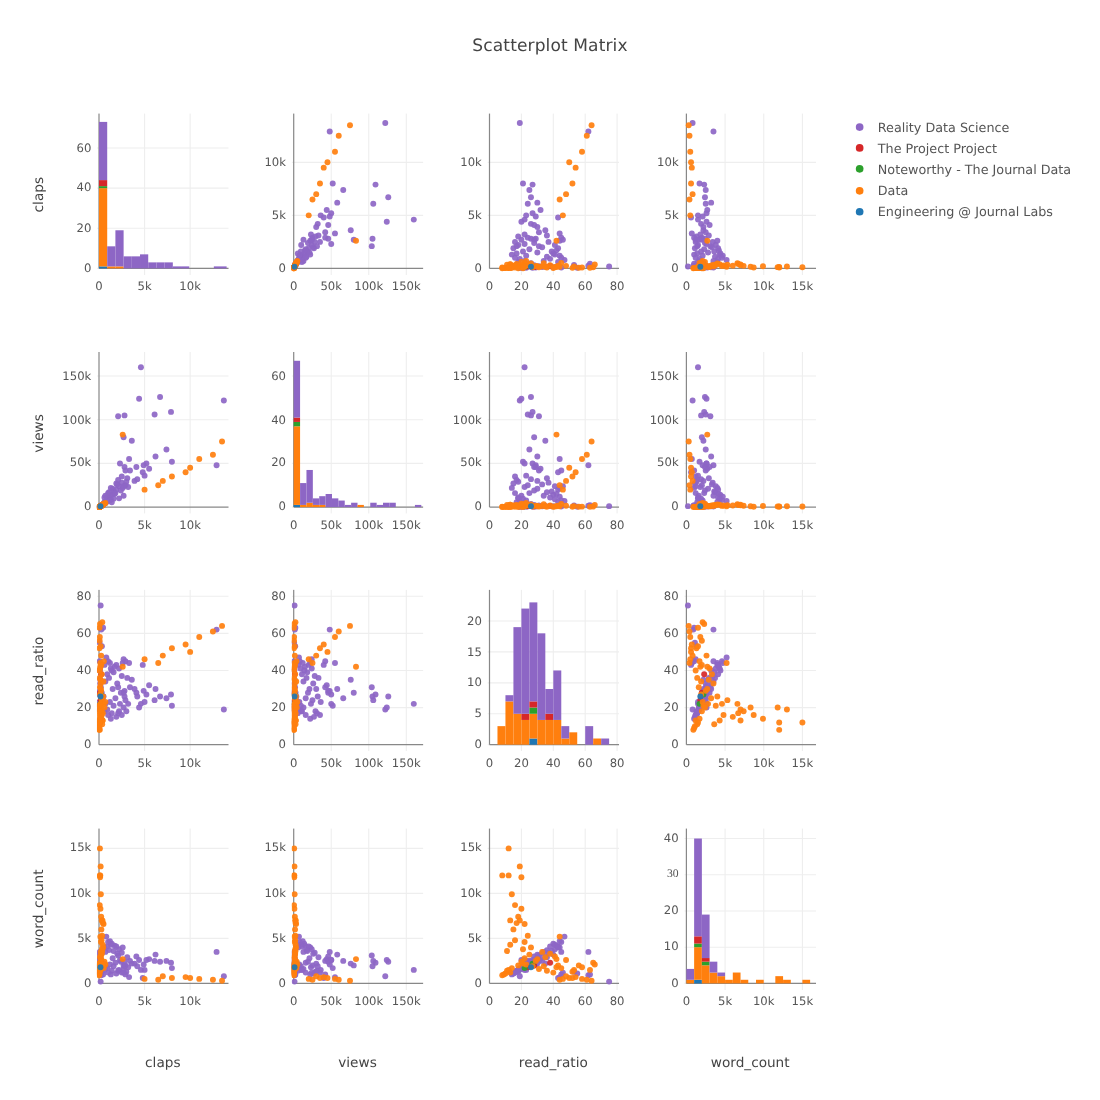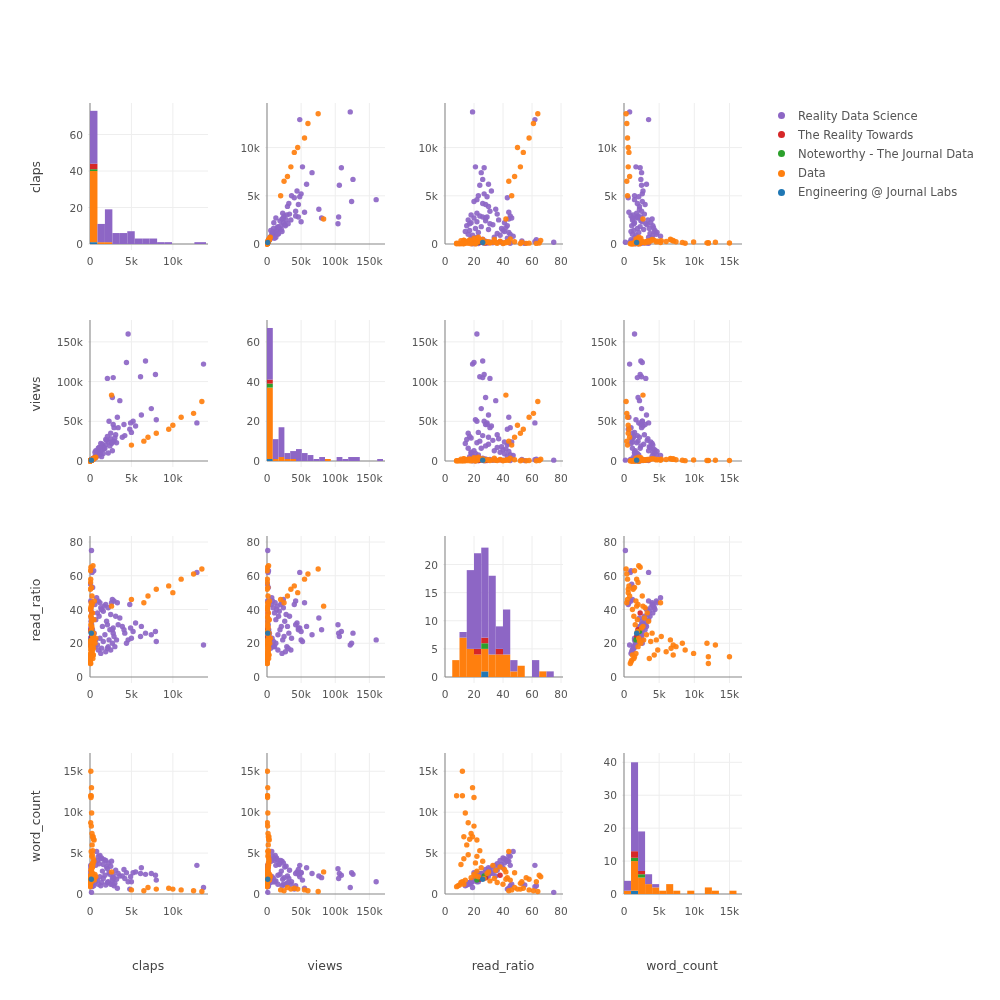--- a/index.html
+++ b/index.html
@@ -69,29 +69,30 @@
     white-space: nowrap;
     transform-origin: 50% 50%;
     font-family: "DejaVu Sans", sans-serif;
   }
 </style>
 </head>
 <body>
 
 <div id="root">
 
+  <div id="chart-title">Scatterplot Matrix</div>
 
   <div id="legend">
       <div class="legend-row">
         <span class="legend-dot" style="background: rgb(141, 102, 197);"></span>
         <span class="legend-label">Reality Data Science</span>
       </div>
       <div class="legend-row">
         <span class="legend-dot" style="background: rgb(214, 39, 40);"></span>
-        <span class="legend-label">The Reality Towards</span>
+        <span class="legend-label">The Project Project</span>
       </div>
       <div class="legend-row">
         <span class="legend-dot" style="background: rgb(44, 160, 44);"></span>
         <span class="legend-label">Noteworthy - The Journal Data</span>
       </div>
       <div class="legend-row">
         <span class="legend-dot" style="background: rgb(255, 127, 14);"></span>
         <span class="legend-label">Data</span>
       </div>
       <div class="legend-row">
@@ -2397,21 +2398,21 @@
             <rect x="51.21212121212121" y="137.70731707317074" width="7.030303030303031" height="3.292682926829258" fill="#ff7f0e"></rect>
             <rect x="65.27272727272727" y="137.70731707317074" width="7.030303030303045" height="3.292682926829258" fill="#ff7f0e"></rect>
             <rect x="82.84848484848486" y="134.41463414634146" width="7.030303030303017" height="6.585365853658544" fill="#ff7f0e"></rect>
             <rect x="89.87878787878788" y="137.70731707317074" width="7.030303030303045" height="3.292682926829258" fill="#ff7f0e"></rect>
             <rect x="107.45454545454545" y="137.70731707317074" width="7.030303030303031" height="3.292682926829258" fill="#ff7f0e"></rect>
           </svg>
         </div>
         <div class="tick y" style="right: 125px; top: 141px;">0</div>
         <div class="tick y" style="right: 125px; top: 108.073px;">10</div>
         <div class="tick y" style="right: 125px; top: 75.1463px;">20</div>
-        <div class="tick y" style="right: 125px; top: 42.2195px;">30</div>
+        <div class="tick y" style="right: 125px; top: 42.2195px; font-family: Liberation Serif, serif;">30</div>
         <div class="tick y" style="right: 125px; top: 9.29268px;">40</div>
         <div class="tick x" style="left: 2px; top: 152px;">0</div>
         <div class="tick x" style="left: 37.1515px; top: 152px;">5k</div>
         <div class="tick x" style="left: 72.303px; top: 152px;">10k</div>
         <div class="tick x" style="left: 107.455px; top: 152px;">15k</div>
       </div>
     </div>
 
   <div id="outer-labels">
       <div class="axis-title-col" style="left: 148px; top: 958px;">claps</div>

